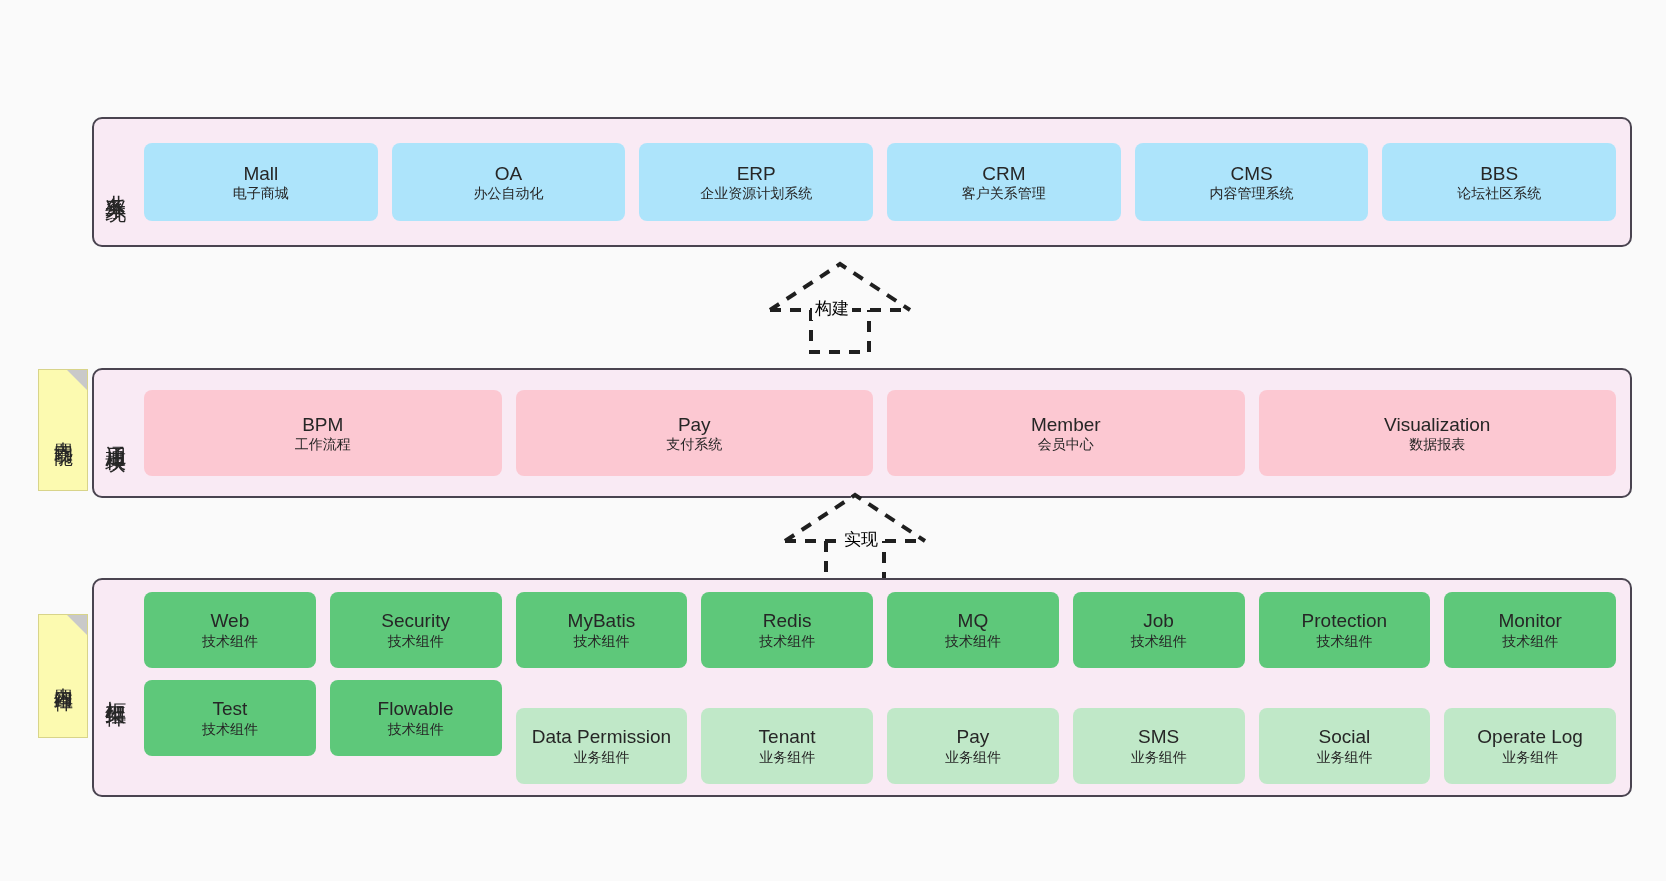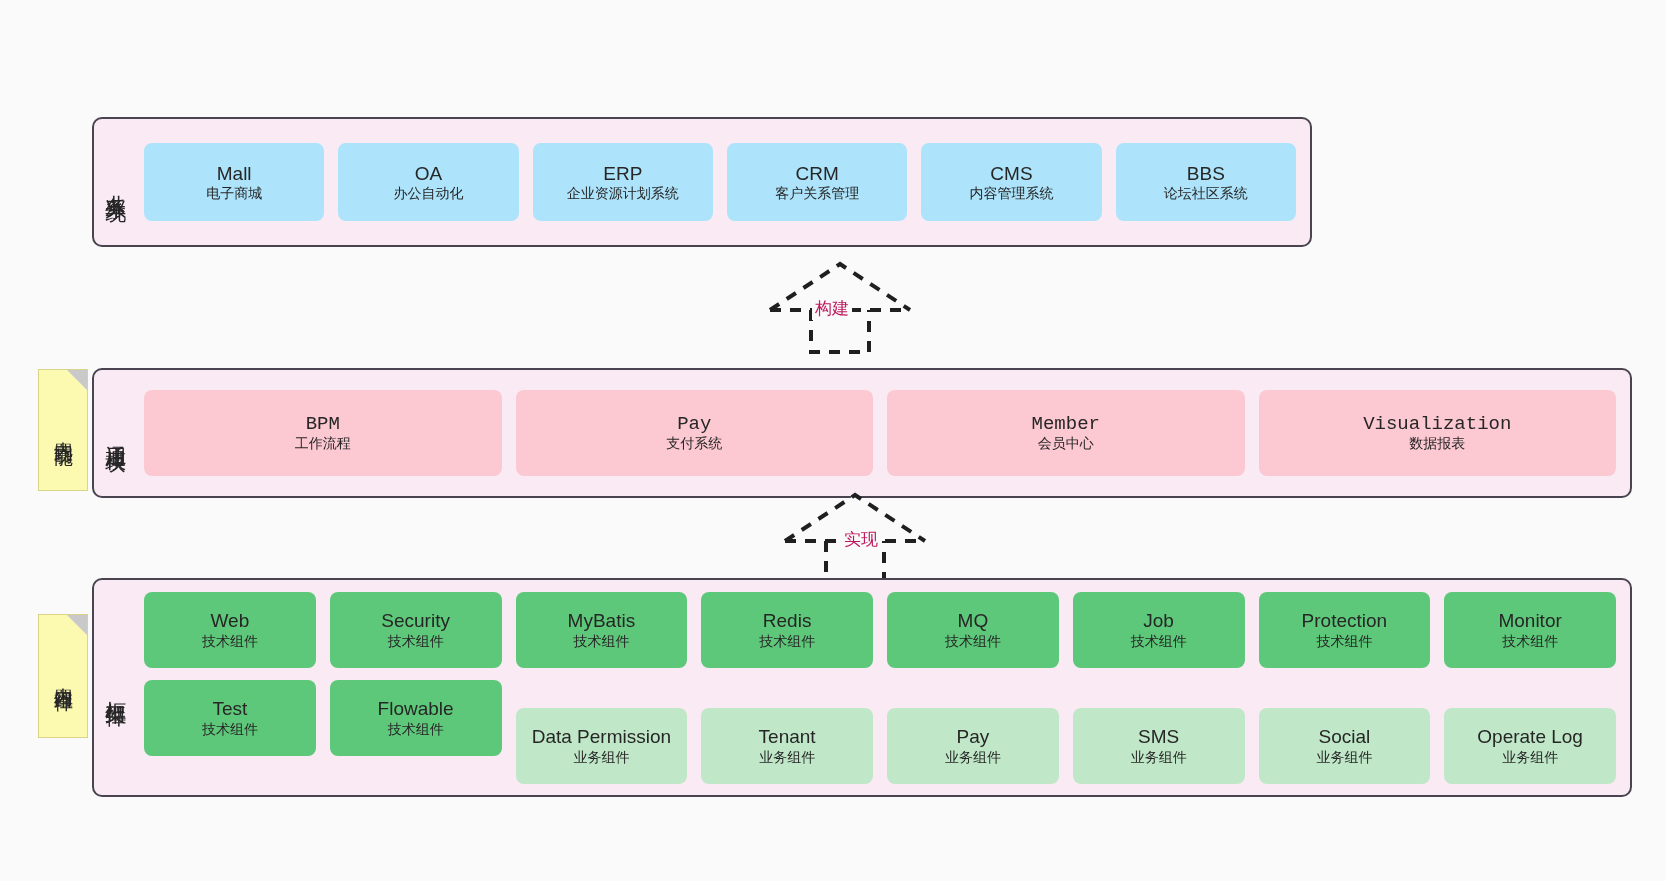--- a/index.html
+++ b/index.html
@@ -79,21 +79,21 @@
     line-height: 1.22;
     padding: 4px 6px;
     overflow: hidden;
   }
 
   .card .t1 { font-size: 19px; }
   .card .t2 { font-size: 14px; }
 
   .card-blue       { background: #ade4fb; height: 78px; }
   .card-red-strong { background: #f2616a; height: 86px; }
-  .card-red-light  { background: #fcc8d2; height: 86px; font-family: Liberation Mono, monospace; }
+  .card-red-light  { background: #fcc8d2; height: 86px; }
   .card-green-strong { background: #5ec87a; height: 76px; }
   .card-green-light  { background: #c0e8c8; height: 76px; margin-top: 28px; }
 
   
   .note {
     position: absolute;
     width: 50px;
     background: #fcfab0;
     border: 1px solid #d8d48a;
     display: flex;
@@ -113,32 +113,32 @@
     width: 0; height: 0;
     border-top: 20px solid #c9c9c9;
     border-left: 20px solid transparent;
   }
 
   
   .arrow { position: absolute; }
   .arrow-label {
     position: absolute;
     font-size: 17px;
-    color: #be185d;
+    color: #000000;
     background: #fafafa;
     padding: 0 3px;
     white-space: nowrap;
   }
 </style>
 </head>
 <body>
 
 <div id="canvas">
 
-  <div class="layer" id="layer-business" style="left:92px; top:117px; width:1220px; height:130px;">
+  <div class="layer" id="layer-business" style="left:92px; top:117px; width:1540px; height:130px;">
     <div class="layer-title">业务系统</div>
     <div class="layer-body">
       <div class="card card-blue">
         <span class="t1">Mall</span>
         <span class="t2">电子商城</span>
       </div>
       <div class="card card-blue">
         <span class="t1">OA</span>
         <span class="t2">办公自动化</span>
       </div>

